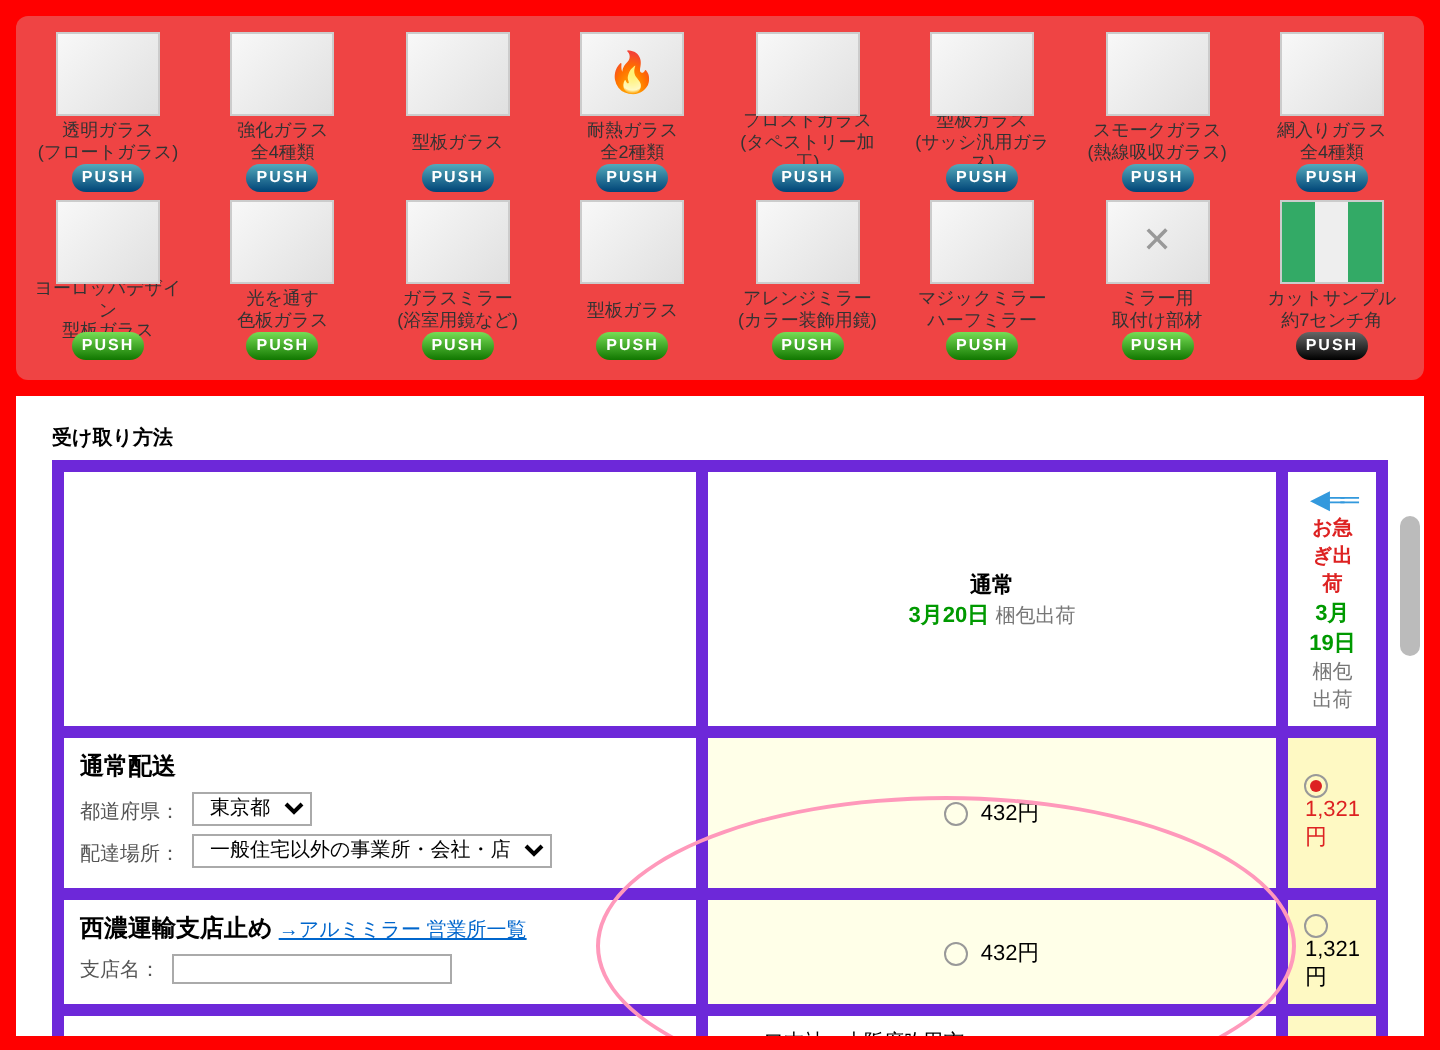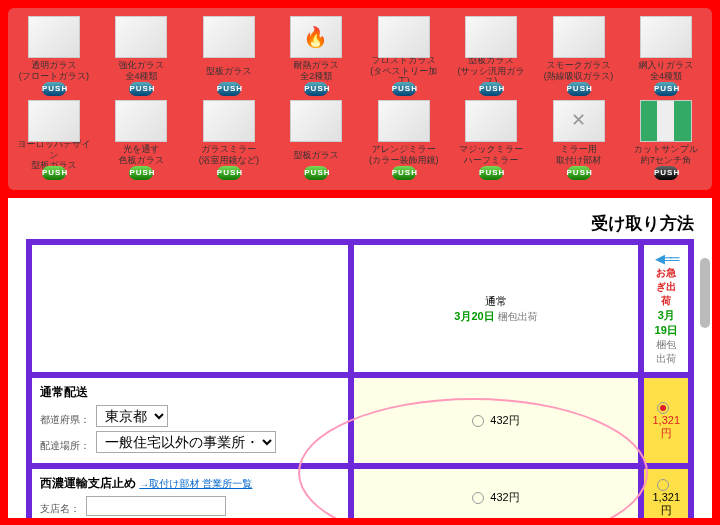--- a/index.html
+++ b/index.html
@@ -5,44 +5,44 @@
 *{margin:0;padding:0;box-sizing:border-box;font-family:"Hiragino Kaku Gothic Pro","Meiryo",sans-serif}
 body{background:#f00;padding:8px}
 .products{background:#ef4444;border-radius:6px;padding:8px 8px 6px;margin-bottom:8px}
 .prow{display:flex;justify-content:space-between;margin-bottom:4px}
 .pcell{width:76px;text-align:center;font-size:9px;line-height:1.2;color:#333}
 .thumb{width:52px;height:42px;margin:0 auto 2px;background:linear-gradient(135deg,#f8f8f8,#e0e0e0);border:1px solid #ccc;position:relative}
 .thumb.fire::after{content:"🔥";position:absolute;top:50%;left:50%;transform:translate(-50%,-50%);font-size:20px}
 .thumb.tool::after{content:"✕";position:absolute;top:50%;left:50%;transform:translate(-50%,-50%);font-size:18px;color:#999}
 .thumb.grid{background:linear-gradient(90deg,#3a6 33%,#eee 33% 66%,#3a6 66%)}
 .plabel{height:22px;display:flex;align-items:center;justify-content:center}
-.push{display:inline-block;width:24px;height:14px;border-radius:7px;color:#fff;font-size:8px;line-height:14px;font-weight:bold;letter-spacing:1px}
+.push{display:inline-block;width:36px;height:14px;border-radius:7px;color:#fff;font-size:8px;line-height:14px;font-weight:bold;letter-spacing:1px}
 .push.blue{background:linear-gradient(#5ab,#047)}
 .push.green{background:linear-gradient(#7d5,#170)}
 .push.black{background:linear-gradient(#666,#000)}
 .panel{background:#fff;padding:14px 18px 0;height:320px;overflow:hidden;position:relative}
 .scrollbar{position:absolute;right:2px;top:60px;width:10px;height:70px;background:#bbb;border-radius:5px}
-h2{text-align:right;font-size:17px;margin-bottom:4px}
+h2{text-align:left;font-size:10px;margin-bottom:4px}
 .sub{text-align:center;font-size:11px;color:#555;margin-bottom:10px}
 .ellipse{position:absolute;width:350px;height:150px;border:2px solid #f9b;border-radius:50%;top:200px;left:290px;z-index:5;pointer-events:none}
 .tbl{width:100%;border-collapse:collapse;font-size:11px}
 .tbl th,.tbl td{border:6px solid #6d28d9;padding:6px 8px}
 .tbl th{background:#fff;font-weight:normal}
 .col-l{width:340px;text-align:left}
 .col-n{text-align:center;background:#ffffe8}
-.col-e{text-align:center;background:#fde047}
+.col-e{text-align:left;background:#fef9c3}
 .hdr-n{background:#ffffe8;text-align:center}
 .hdr-e{background:#eef6fc;text-align:center}
 .date-g{color:#090;font-weight:bold}
 .gray{color:#777;font-size:10px}
 .exp{color:#d22;font-weight:bold;font-size:10px}
 .arrow{color:#39d;font-size:13px;letter-spacing:-2px}
 .secname{font-weight:bold;font-size:12px}
 .frow{display:flex;align-items:flex-end;margin:4px 0;font-size:10px;color:#555;gap:6px}
-.frow select,.frow input{font-size:14px;padding:1px 4px;border:1px solid #aaa;background:#fff}
+.frow select,.frow input{font-size:10px;padding:1px 4px;border:1px solid #aaa;background:#fff}
 .radio{display:inline-block;width:12px;height:12px;border:1px solid #999;border-radius:50%;vertical-align:middle;margin-right:6px;position:relative}
 .radio.on::after{content:"";position:absolute;width:6px;height:6px;background:#d22;border-radius:50%;top:2px;left:2px}
 .link{color:#06c;text-decoration:underline;font-size:10px}
 </style>
 </head>
 <body>
 
 <div class="products">
   <div class="prow" id="prow1">
       <div class="pcell"><div class="thumb"></div><div class="plabel">透明ガラス<br>(フロートガラス)</div><div class="push blue">PUSH</div></div>
@@ -69,21 +69,21 @@
 <div class="panel">
   <div class="scrollbar"></div>
   <div class="ellipse"></div>
   <h2>受け取り方法</h2>
 
   <table class="tbl">
     <tbody>
         <tr>
       <th class="col-l"></th>
       <th class="hdr-n">
-        <div style="font-weight:normal">通常</div>
+        <div style="font-weight:bold">通常</div>
         <span class="date-g">3月20日</span> <span class="gray">梱包出荷</span>
       </th>
       <th class="hdr-e">
         <span class="arrow">◀══</span><span class="exp">お急ぎ出荷</span><br>
         <span class="date-g">3月19日</span> <span class="gray">梱包出荷</span>
       </th>
     </tr>
 
     <tr>
       <td class="col-l">
@@ -97,21 +97,21 @@
           <select style="width:180px"><option>一般住宅以外の事業所・会社・店舗など</option></select>
         </div>
       </td>
       <td class="col-n"><span class="radio"></span><span>432円</span></td>
       <td class="col-e"><span class="radio on"></span><span style="color:#d22">1,321円</span></td>
     </tr>
 
     <tr>
       <td class="col-l">
         <span class="secname">西濃運輸支店止め</span>
-        <a class="link">→取付け部材 営業所一覧</a>
+        <a class="link">→アルミミラー 営業所一覧</a>
         <div class="frow">
           <span>支店名：</span>
           <input style="width: 140px;">
         </div>
       </td>
       <td class="col-n"><span class="radio"></span><span>432円</span></td>
       <td class="col-e"><span class="radio"></span><span>1,321円</span></td>
     </tr>
 
     <tr>

